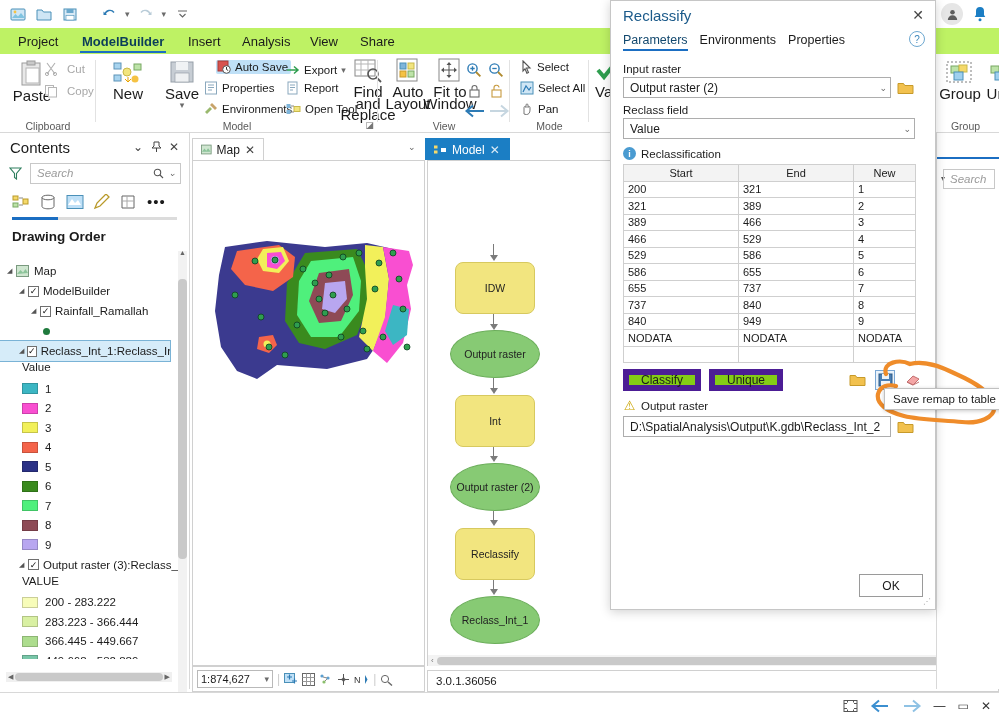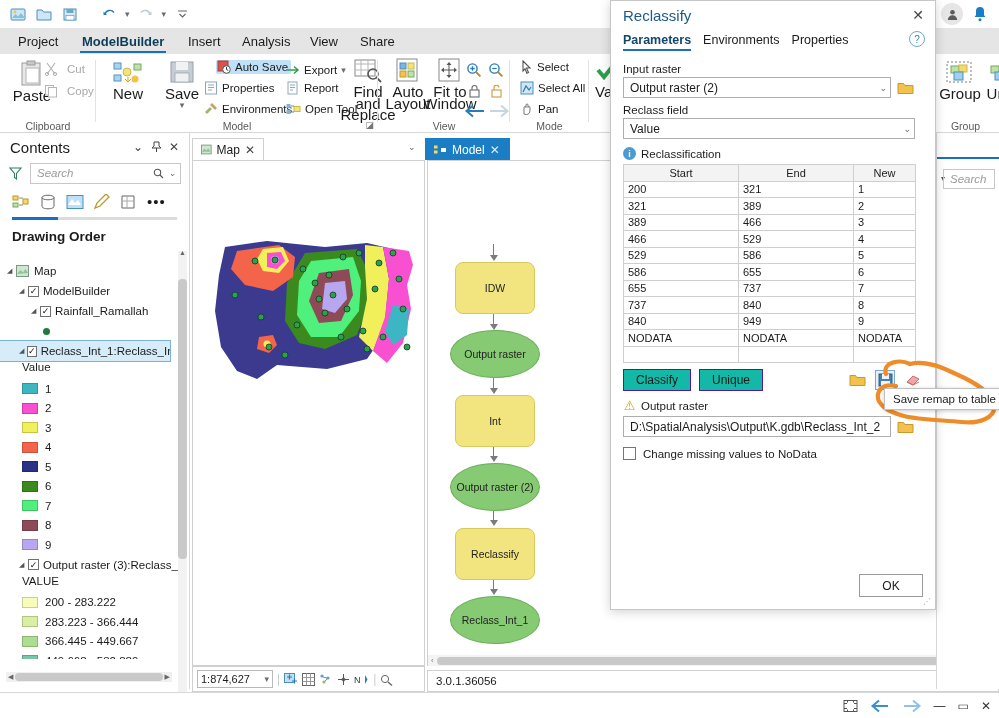--- a/index.html
+++ b/index.html
@@ -19,21 +19,21 @@
   .qsep { width:7px; }
   .chev { font-size:9px; color:#6b6b6b; }
   .qat-right { position:absolute; right:0; top:0; height:28px; display:flex; align-items:center; gap:8px; padding-right:10px; }
   .yy { font-style:italic; color:#444; font-size:12px; }
   .cmdsearch { width:180px; height:21px; border:1px solid #c8c8c8; background:#fff; border-radius:2px;
                display:flex; align-items:center; gap:5px; padding-left:6px; font-style:italic; color:#8a8a8a;
                font-size:11.5px; overflow:hidden; white-space:nowrap; }
   .circ-btn { width:22px; height:22px; border-radius:50%; background:#e6e6e6; display:flex; align-items:center; justify-content:center; }
 
   
-  .tabrow { position:absolute; left:0; top:28px; width:999px; height:26px; background:#e5e5e5; }
+  .tabrow { position:absolute; left:0; top:28px; width:999px; height:26px; background:#bef264; }
   .tab { position:absolute; top:0; height:26px; display:flex; align-items:center; padding:0 10px;
          font-size:13px; color:#1b1b1b; white-space:nowrap; }
   .tab.active { font-weight:bold; color:#0b3d59; }
   .tab.active::after { content:""; position:absolute; left:8px; right:8px; bottom:1px; height:2px; background:#1b6ec2; }
   .ctxtab { position:absolute; top:26px; height:26px; background:#fff; border:1px solid #d5d5d5; border-bottom:none;
             display:flex; align-items:center; padding:0 12px; font-size:13px; }
 
   
   .ribbon { position:absolute; left:0; top:54px; width:999px; height:79px; background:#fff;
             border-bottom:1px solid #d8d8d8; }
@@ -111,42 +111,42 @@
 
   
   .gpdlg { position:absolute; left:610px; top:0; width:326px; height:610px; background:#fff;
            border:1px solid #c6c6c6; box-shadow:0 2px 10px rgba(0,0,0,.18); }
   .gp-title { height:28px; display:flex; align-items:center; padding:0 6px 0 12px; }
   .gp-title h1 { flex:1; margin:0; font-size:15px; font-weight:normal; color:#1b5a8a; }
   .gp-close { width:22px; height:22px; display:flex; align-items:center; justify-content:center;
               font-size:14px; color:#444; }
   .gp-tabs { height:24px; display:flex; align-items:center; gap:12px; padding:0 12px; position:relative; }
   .gp-tab { font-size:12.5px; position:relative; padding-bottom:3px; }
-  .gp-tab.active { font-weight:bold; color:#12486e; }
+  .gp-tab.active { font-weight:normal; color:#12486e; }
   .gp-tab.active::after { content:""; position:absolute; left:0; right:0; bottom:-1px; height:2px; background:#1b6ec2; }
   .gp-help { position:absolute; right:10px; top:2px; width:16px; height:16px; border-radius:50%;
              border:1px solid #6ea8d0; color:#3a85bb; font-size:10px; display:flex; align-items:center; justify-content:center; }
   .gp-body { position:absolute; left:0; top:56px; right:0; bottom:0; padding:0 12px; }
   .flabel { font-size:11.5px; margin:6px 0 2px; }
   .fcombo { height:21px; border:1px solid #adadad; background:#fff; display:flex; align-items:center;
             padding:0 3px 0 6px; font-size:12px; }
   .fcombo .cv { flex:1; overflow:hidden; white-space:nowrap; }
   .folderbtn { width:20px; height:20px; display:flex; align-items:center; justify-content:center; }
   .inforow { display:flex; align-items:center; gap:5px; font-size:11.5px; margin:8px 0 4px; }
   .ibadge { width:13px; height:13px; border-radius:50%; background:#4a9bd1; color:#fff; font-size:9px;
             font-weight:bold; display:flex; align-items:center; justify-content:center; }
   .wbadge { width:13px; height:13px; display:flex; align-items:center; justify-content:center; color:#caa400; font-size:13px; }
   .revlink { text-align:right; font-size:11.5px; color:#2b2b2b; margin:2px 4px 4px 0; }
   table.remap { width:292px; border-collapse:collapse; table-layout:fixed; }
   table.remap th, table.remap td { border:1px solid #cfcfcf; height:16.5px; font-size:11px; font-weight:normal;
                                    padding:0 4px; background:#fff; }
   table.remap th { background:#f3f3f3; text-align:center; }
   table.remap td { text-align:left; }
   .btnrow { display:flex; align-items:center; gap:8px; margin-top:6px; }
-  .pbtn { height:22px; min-width:60px; border:1px solid #4c1d95; background:#14b8a6; font-size:12px;
+  .pbtn { height:22px; min-width:60px; border:6px solid #4c1d95; background:#84cc16; font-size:12px;
           display:flex; align-items:center; justify-content:center; padding:0 12px; }
   .iconbtn { width:20px; height:20px; display:flex; align-items:center; justify-content:center; }
   .iconbtn.hot { border:1px solid #7aa7d4; background:#e9f2fb; }
   .cbrow { display:flex; align-items:center; gap:7px; margin-top:10px; font-size:11.5px; }
   .cbbox { width:13px; height:13px; border:1px solid #767676; background:#fff; }
   .okbtn { position:absolute; right:12px; bottom:12px; width:64px; height:23px; border:1px solid #9a9a9a;
            background:#fff; font-size:12px; display:flex; align-items:center; justify-content:center; }
   .resize-grip { position:absolute; right:3px; bottom:3px; font-size:8px; color:#a0a0a0; letter-spacing:1px; }
 
   
@@ -968,24 +968,20 @@
         <div class="fcombo" style="width:268px">
           <span class="cv">D:\SpatialAnalysis\Output\K.gdb\Reclass_Int_2</span>
         </div>
         <span class="folderbtn">
           <svg width="17" height="14" viewBox="0 0 17 14">
               <path d="M1 2.5h5.5l1.3 2H16v8H1z" fill="#f2c14e" stroke="#c79a2a"></path>
             </svg>
         </span>
       </div>
 
-      <div class="cbrow">
-        <span class="cbbox"></span>
-        <span>Change missing values to NoData</span>
-      </div>
     </div>
 
     <div class="okbtn">OK</div>
     <div class="resize-grip">⋰</div>
   </div>
 
   <svg class="annotation" style="left:866px; top:358px; width:133px; height:72px" viewBox="0 0 133 72">
     <path d="M20 16 C16 4, 34 1, 44 6 C58 2, 74 8, 90 16 C108 24, 126 34, 128 48 C130 60, 112 66, 96 64 C76 62, 54 62, 38 58 C22 54, 10 46, 12 36 C14 28, 22 26, 30 28" fill="none" stroke="#ef8c2a" stroke-width="4.2" stroke-linecap="round"></path>
   </svg>
 

